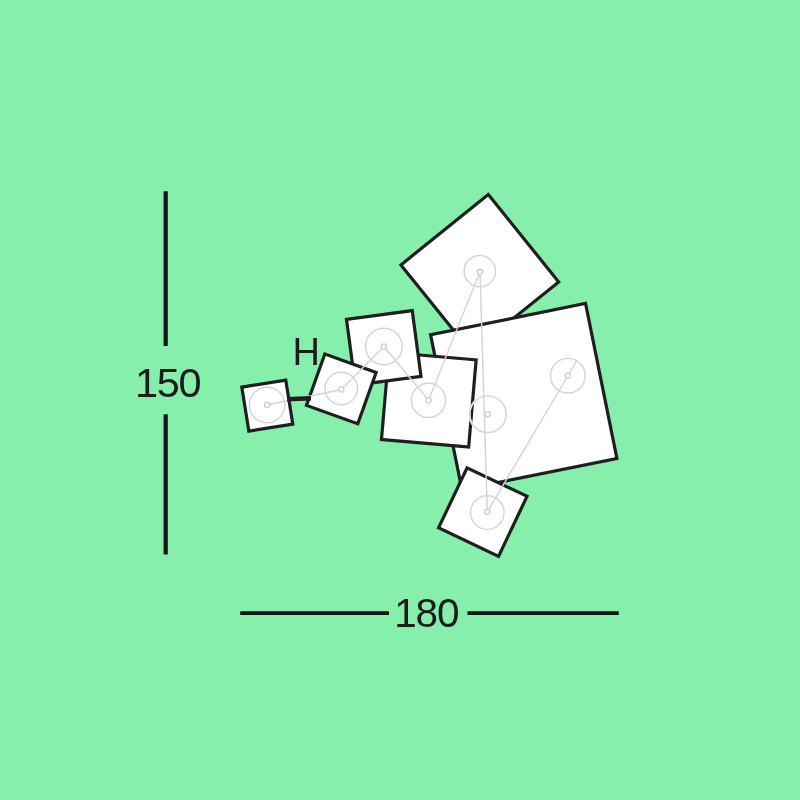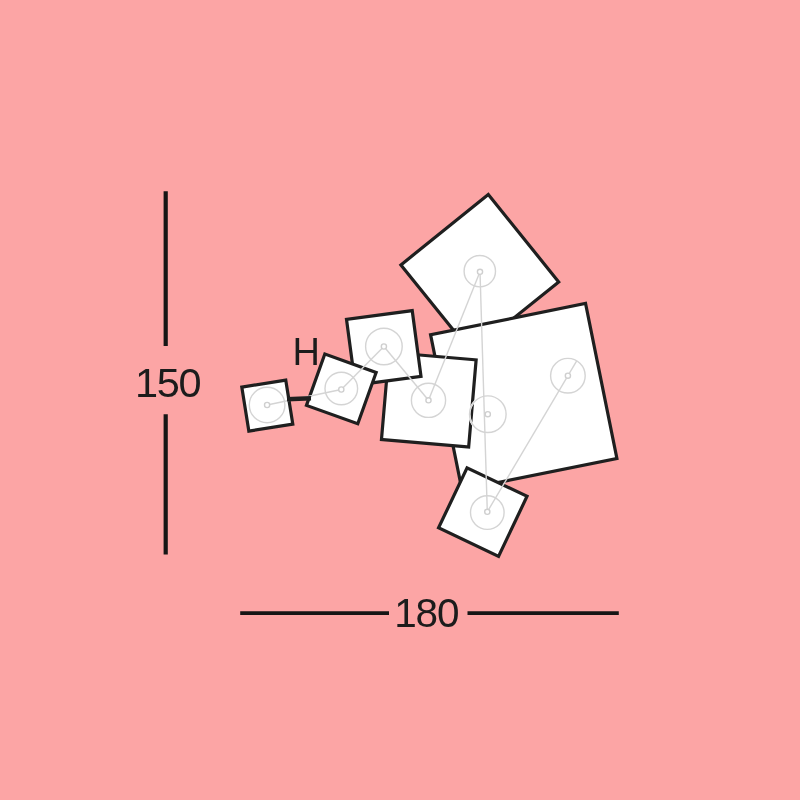--- a/index.html
+++ b/index.html
@@ -1,16 +1,16 @@
 <!DOCTYPE html>
 <html><head>
 <meta charset="utf-8">
 <style>
   html,body{margin:0;padding:0;background:#ffffff;}
-  .page{width:800px;height:800px;position:relative;background:#fca5a5;overflow:hidden;filter:blur(0.3px);}
+  .page{width:800px;height:800px;position:relative;background:#86efac;overflow:hidden;filter:blur(0.3px);}
   svg{position:absolute;left:0;top:0;}
   text{font-family:"Liberation Sans", sans-serif;fill:#1c1c1c;}
 </style>
 </head>
 <body>
 <div class="page">
 <svg width="800" height="800" viewBox="0 0 800 800">
 
   <rect x="-56.1" y="-56.1" width="112.2" height="112.2" fill="#ffffff" stroke="#1f1f1f" stroke-width="3.2" transform="translate(479.8,273.4) rotate(-38.85)"></rect>
 

